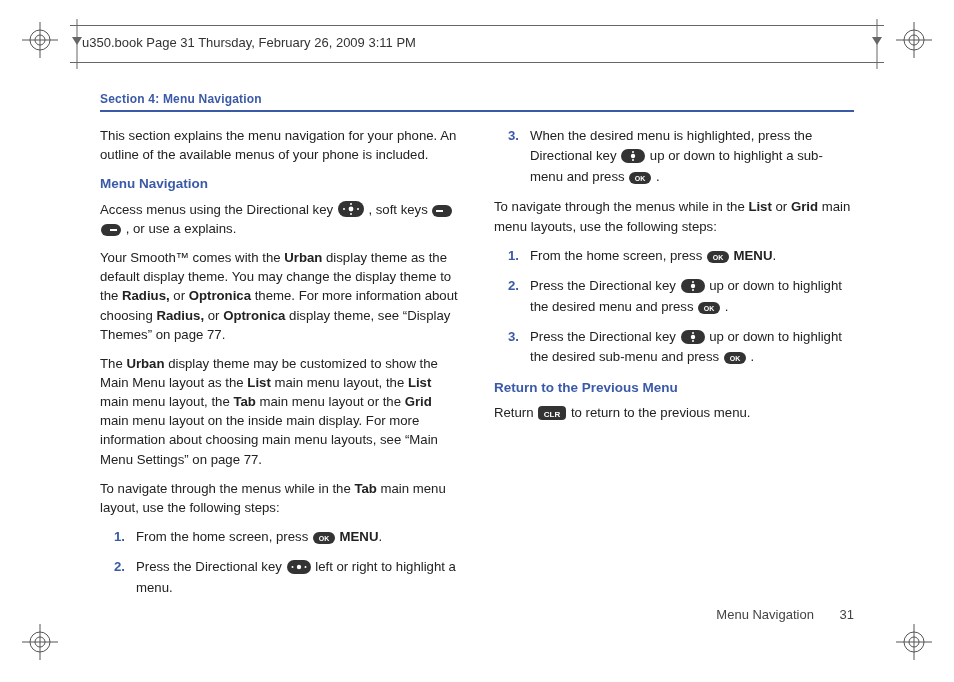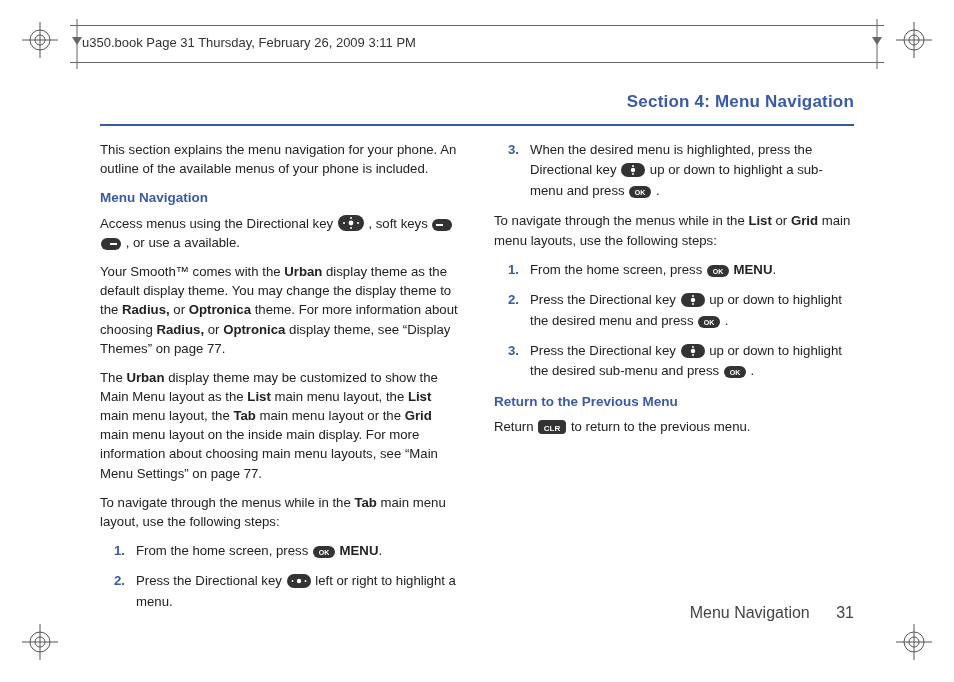--- a/index.html
+++ b/index.html
@@ -17,21 +17,21 @@
   
   .cropbar { position: absolute; top: 25px; left: 70px; right: 70px; height: 38px; }
   .cropbar .hline { position: absolute; top: 0; left: 0; right: 0; border-top: 1px solid #666; }
   .cropbar .hline2 { position: absolute; bottom: 0; left: 0; right: 0; border-top: 1px solid #666; }
   .cropbar .txt { position: absolute; top: 10px; left: 12px; font-size: 13px; color: #333; }
   .cropbar .markL { position: absolute; top: -6px; left: 0; width: 14px; height: 50px; }
   .cropbar .markR { position: absolute; top: -6px; right: 0; width: 14px; height: 50px; }
 
   
   .content { position: absolute; top: 92px; left: 100px; right: 100px; bottom: 60px; }
-  .section-title { font-family: Arial, sans-serif; font-weight: bold; font-size: 17px; color: #3a5aa8; letter-spacing: .2px; padding-bottom: 12px; border-bottom: 2px solid #3a5aa8; margin-bottom: 14px; text-align: right; }
+  .section-title { font-family: Arial, sans-serif; font-weight: bold; font-size: 12px; color: #3a5aa8; letter-spacing: .2px; padding-bottom: 4px; border-bottom: 2px solid #3a5aa8; margin-bottom: 14px; }
 
   .cols { display: flex; gap: 34px; }
   .col { flex: 1 1 0; font-size: 13.2px; line-height: 1.45; }
   .col p { margin-bottom: 10px; }
 
   .h-sub { color: #3a5aa8; font-weight: bold; font-size: 13.5px; margin: 2px 0 6px 0; }
   .h-subi { color: #3a5aa8; font-weight: bold; font-size: 13.5px; margin: 2px 0 6px 0; }
   .b { font-weight: bold; text-align: right; }
   .iq { }
 
@@ -39,21 +39,21 @@
   ol.steps li { display: flex; margin-bottom: 10px; line-height: 1.55; }
   ol.steps li .num { width: 22px; flex: 0 0 22px; font-weight: bold; color: #3a5aa8; }
   ol.steps li .body { flex: 1; }
 
   .indent { margin-left: 0; }
 
   
   .key { display: inline-block; vertical-align: -4px; }
   .key svg { display: block; }
 
-  .footer { position: absolute; bottom: 0; right: 0; font-size: 16px; color: #444; }
+  .footer { position: absolute; bottom: 0; right: 0; font-size: 13px; color: #444; }
   .footer .pg { margin-left: 22px; }
 </style>
 </head>
 <body>
 
 <div class="page">
 
   <div class="reg reg-tl"><svg viewBox="0 0 36 36">
         <circle cx="18" cy="18" r="10" fill="none" stroke="#555" stroke-width="1"></circle>
         <circle cx="18" cy="18" r="5" fill="none" stroke="#555" stroke-width="1"></circle>
@@ -115,21 +115,21 @@
               </svg></span>
           <span>, soft keys </span>
           <span class="key"><svg width="22" height="14">
                 <rect x="1" y="1" width="20" height="12" rx="6" fill="#333"></rect>
                 <rect x="5" y="6" width="7" height="2" fill="#fff"></rect>
               </svg></span>
           <span class="key"><svg width="22" height="14">
                 <rect x="1" y="1" width="20" height="12" rx="6" fill="#333"></rect>
                 <rect x="10" y="6" width="7" height="2" fill="#fff"></rect>
               </svg></span>
-          <span>, or use a available.</span>
+          <span>, or use a explains.</span>
         </p>
 
         <p class="indent">
           <span>Your Smooth™ comes with the </span><span class="b">Urban</span><span> display theme as the default display theme. You may change the display theme to the </span><span class="b">Radius,</span><span> or </span><span class="b">Optronica</span><span> theme. For more information about choosing </span><span class="b">Radius,</span><span> or </span><span class="b">Optronica</span><span> display theme, see </span><span class="iq">“Display Themes”</span><span> on page 77.</span>
         </p>
 
         <p class="indent">
           <span>The </span><span class="b">Urban</span><span> display theme may be customized to show the Main Menu layout as the </span><span class="b">List</span><span> main menu layout, the </span><span class="b">List</span><span> main menu layout, the </span><span class="b">Tab</span><span> main menu layout or the </span><span class="b">Grid</span><span> main menu layout on the inside main display. For more information about choosing main menu layouts, see </span><span class="iq">“Main Menu Settings”</span><span> on page 77.</span>
         </p>
 

